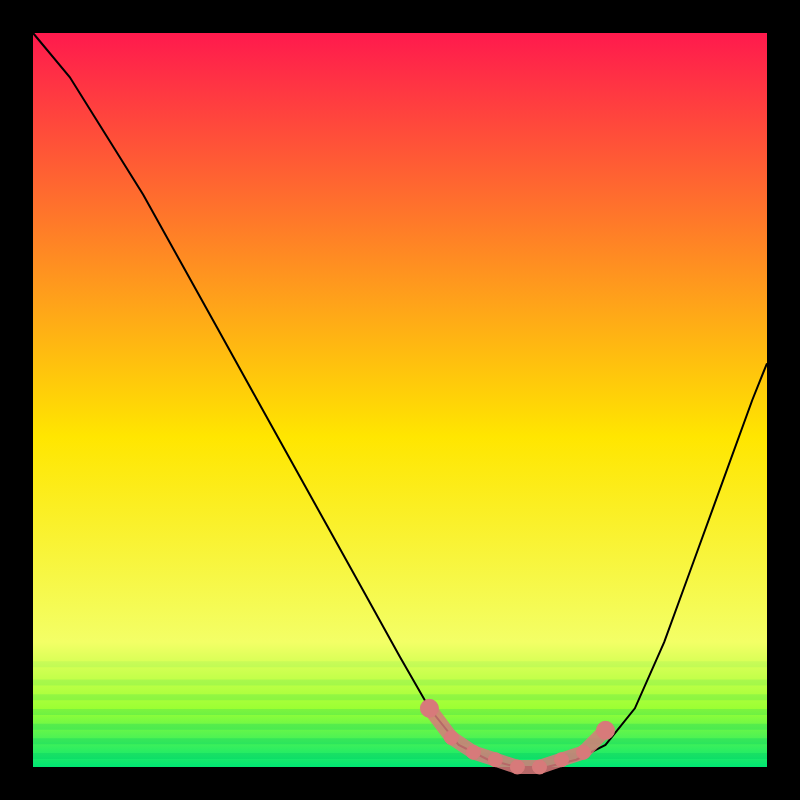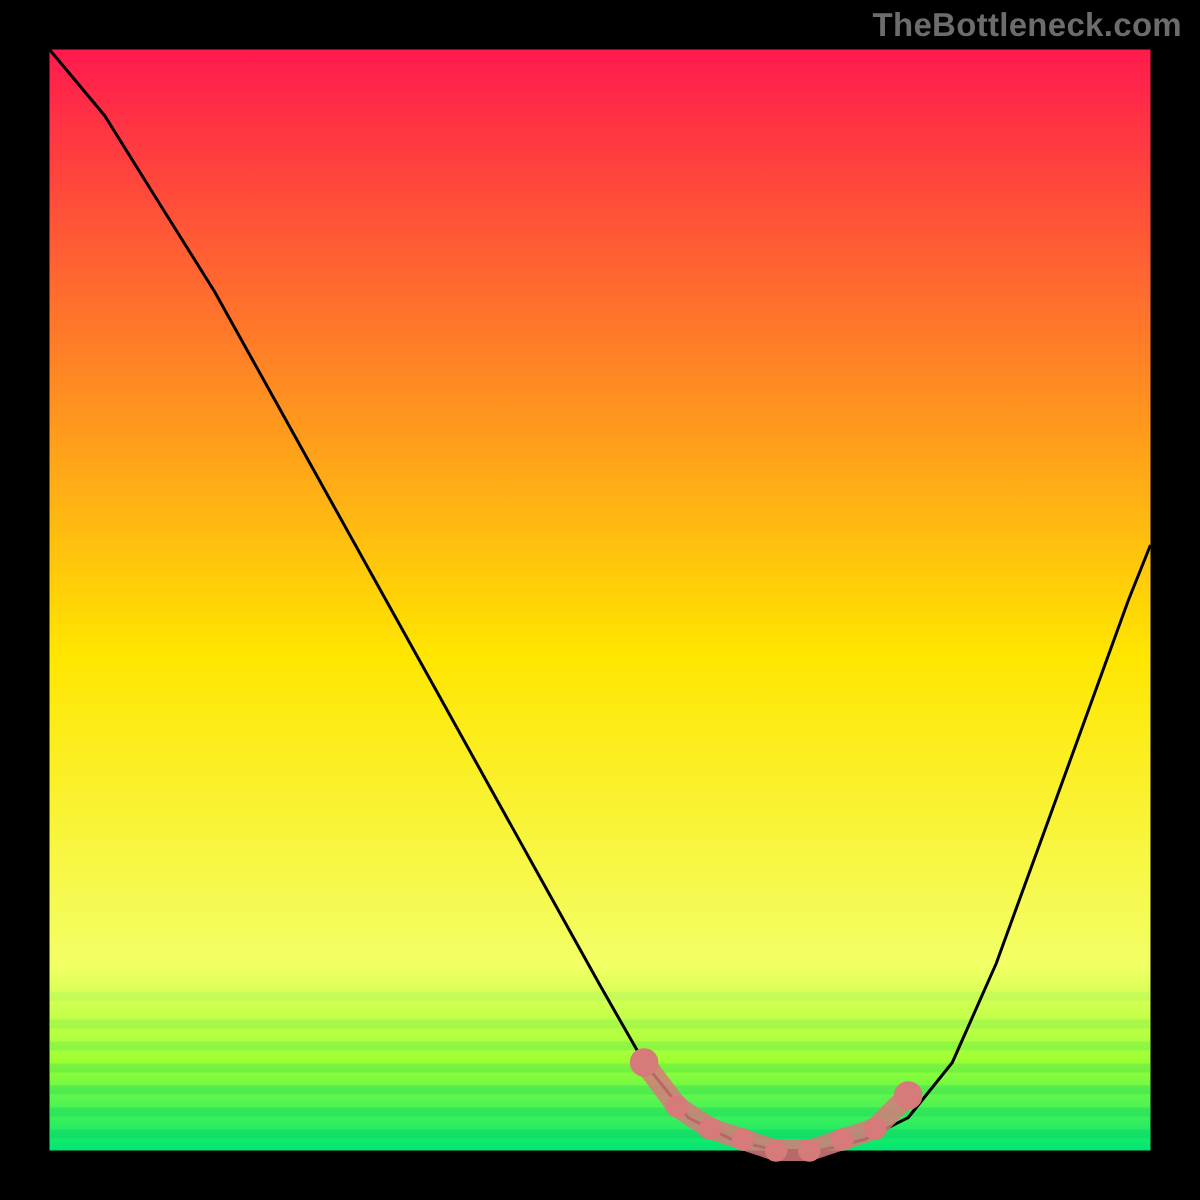--- a/index.html
+++ b/index.html
@@ -30,21 +30,20 @@
   svg {
     position: absolute;
     top: 0;
     left: 0;
   }
 </style>
 </head>
 <body>
 
 <div class="frame">
-  <div class="watermark">TheBottleneck.com</div>
 
   <svg id="chart-svg" width="800" height="800" viewBox="0 0 800 800">
     <defs>
       <linearGradient id="bg-grad" x1="0" y1="0" x2="0" y2="1">
         <stop id="g-stop-0" offset="0%" stop-color="#ff1a4d"></stop>
         <stop id="g-stop-1" offset="55%" stop-color="#ffe600"></stop>
         <stop id="g-stop-2" offset="83%" stop-color="#f3ff66"></stop>
         <stop id="g-stop-3" offset="92%" stop-color="#9cff33"></stop>
         <stop id="g-stop-4" offset="100%" stop-color="#00e673"></stop>
       </linearGradient>

